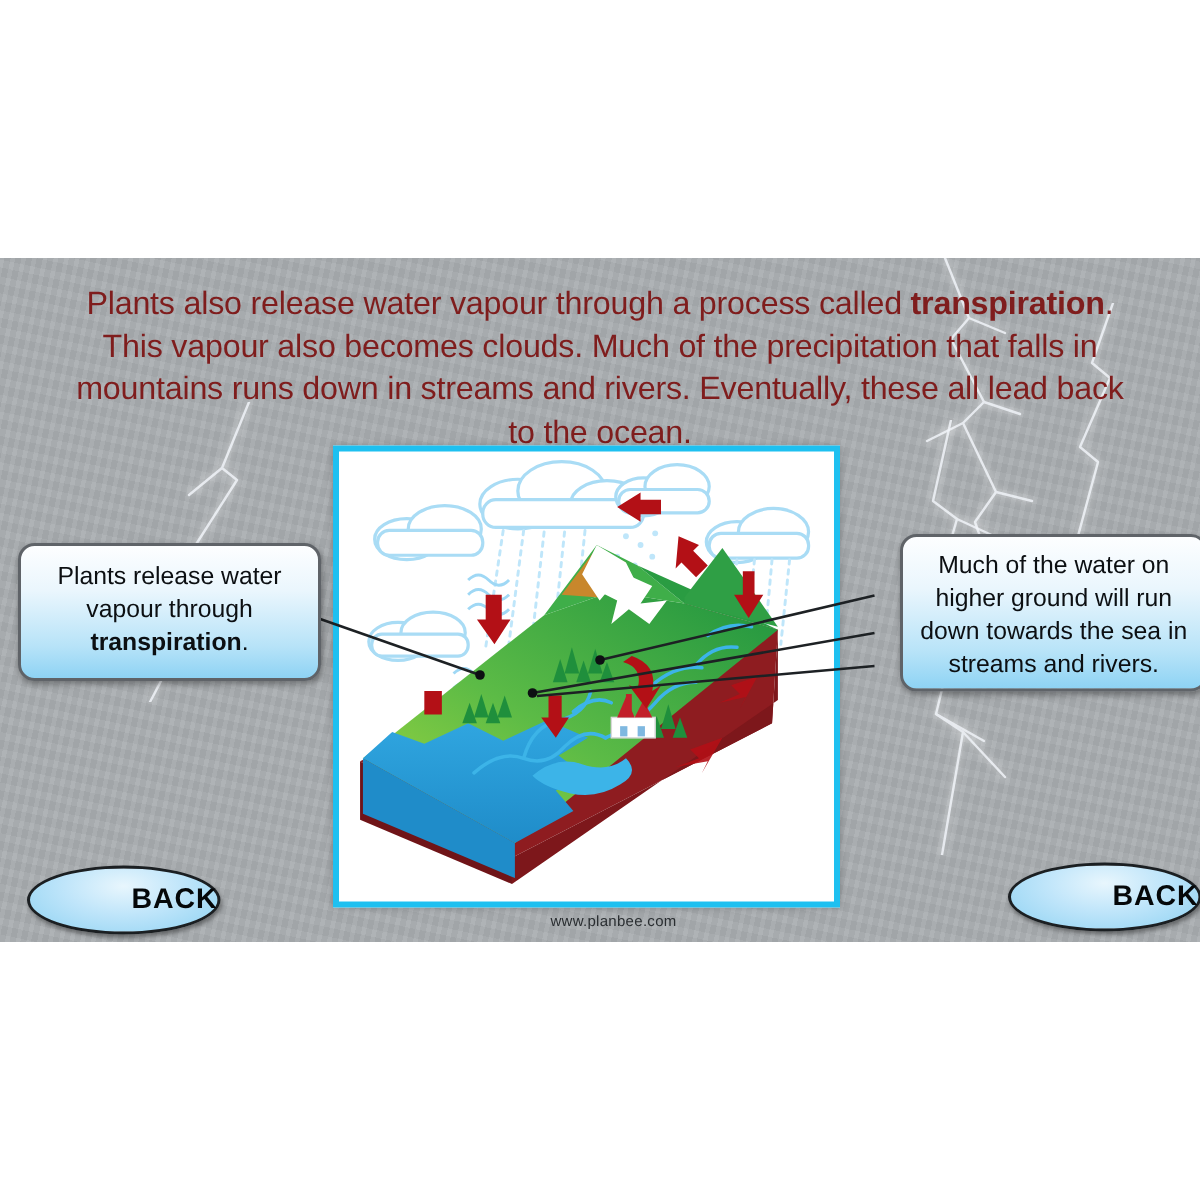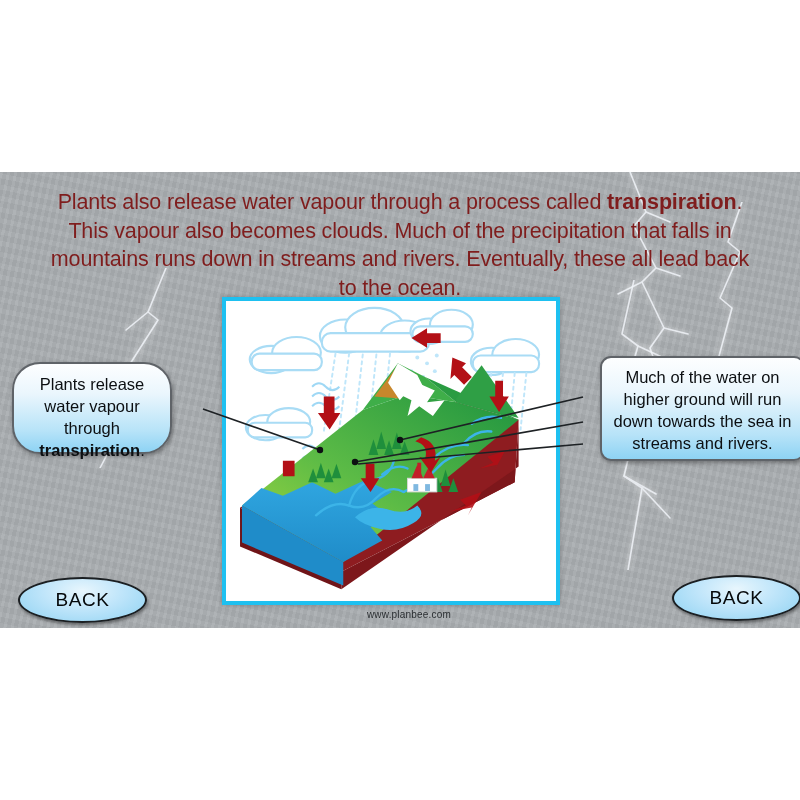--- a/index.html
+++ b/index.html
@@ -109,24 +109,23 @@
     background: linear-gradient(180deg, #fdfeff 0%, #eaf6fd 34%, #b7e3f8 76%, #8ed3f4 100%);
     box-shadow: 1px 2px 4px rgba(0,0,0,.35);
     color: #0c0f12;
     font-size: 16.5px;
     line-height: 22px;
     padding: 9px 10px;
   }
   #callout-left {
     left: 12px;
     top: 190px;
-    width: 160px;
+    width: 202px;
     height: 92px;
     text-align: center;
-    border-radius: 28px;
   }
   #callout-right {
     left: 600px;
     top: 184px;
     width: 205px;
     height: 105px;
     text-align: center;
     padding: 8px 9px;
   }
   .callout b { font-weight: bold; }
@@ -144,23 +143,23 @@
   .nav-btn {
     position: absolute;
     width: 125px;
     height: 42px;
     border-radius: 50%;
     border: 2px solid #1b1f22;
     background: radial-gradient(ellipse at 50% 28%, #e8f6fd 0%, #bfe5fa 45%, #8ed2f2 100%);
     box-shadow: 1px 2px 3px rgba(0,0,0,.4);
     display: flex;
     align-items: center;
-    justify-content: center;
+    justify-content: flex-end;
     font-size: 19px;
-    font-weight: normal;
+    font-weight: bold;
     color: #05080a;
     letter-spacing: .6px;
     cursor: pointer;
   }
   #back-button { left: 18px;  top: 405px; }
   #next-button { left: 672px; top: 403px; }
 </style>
 </head>
 <body>
 

